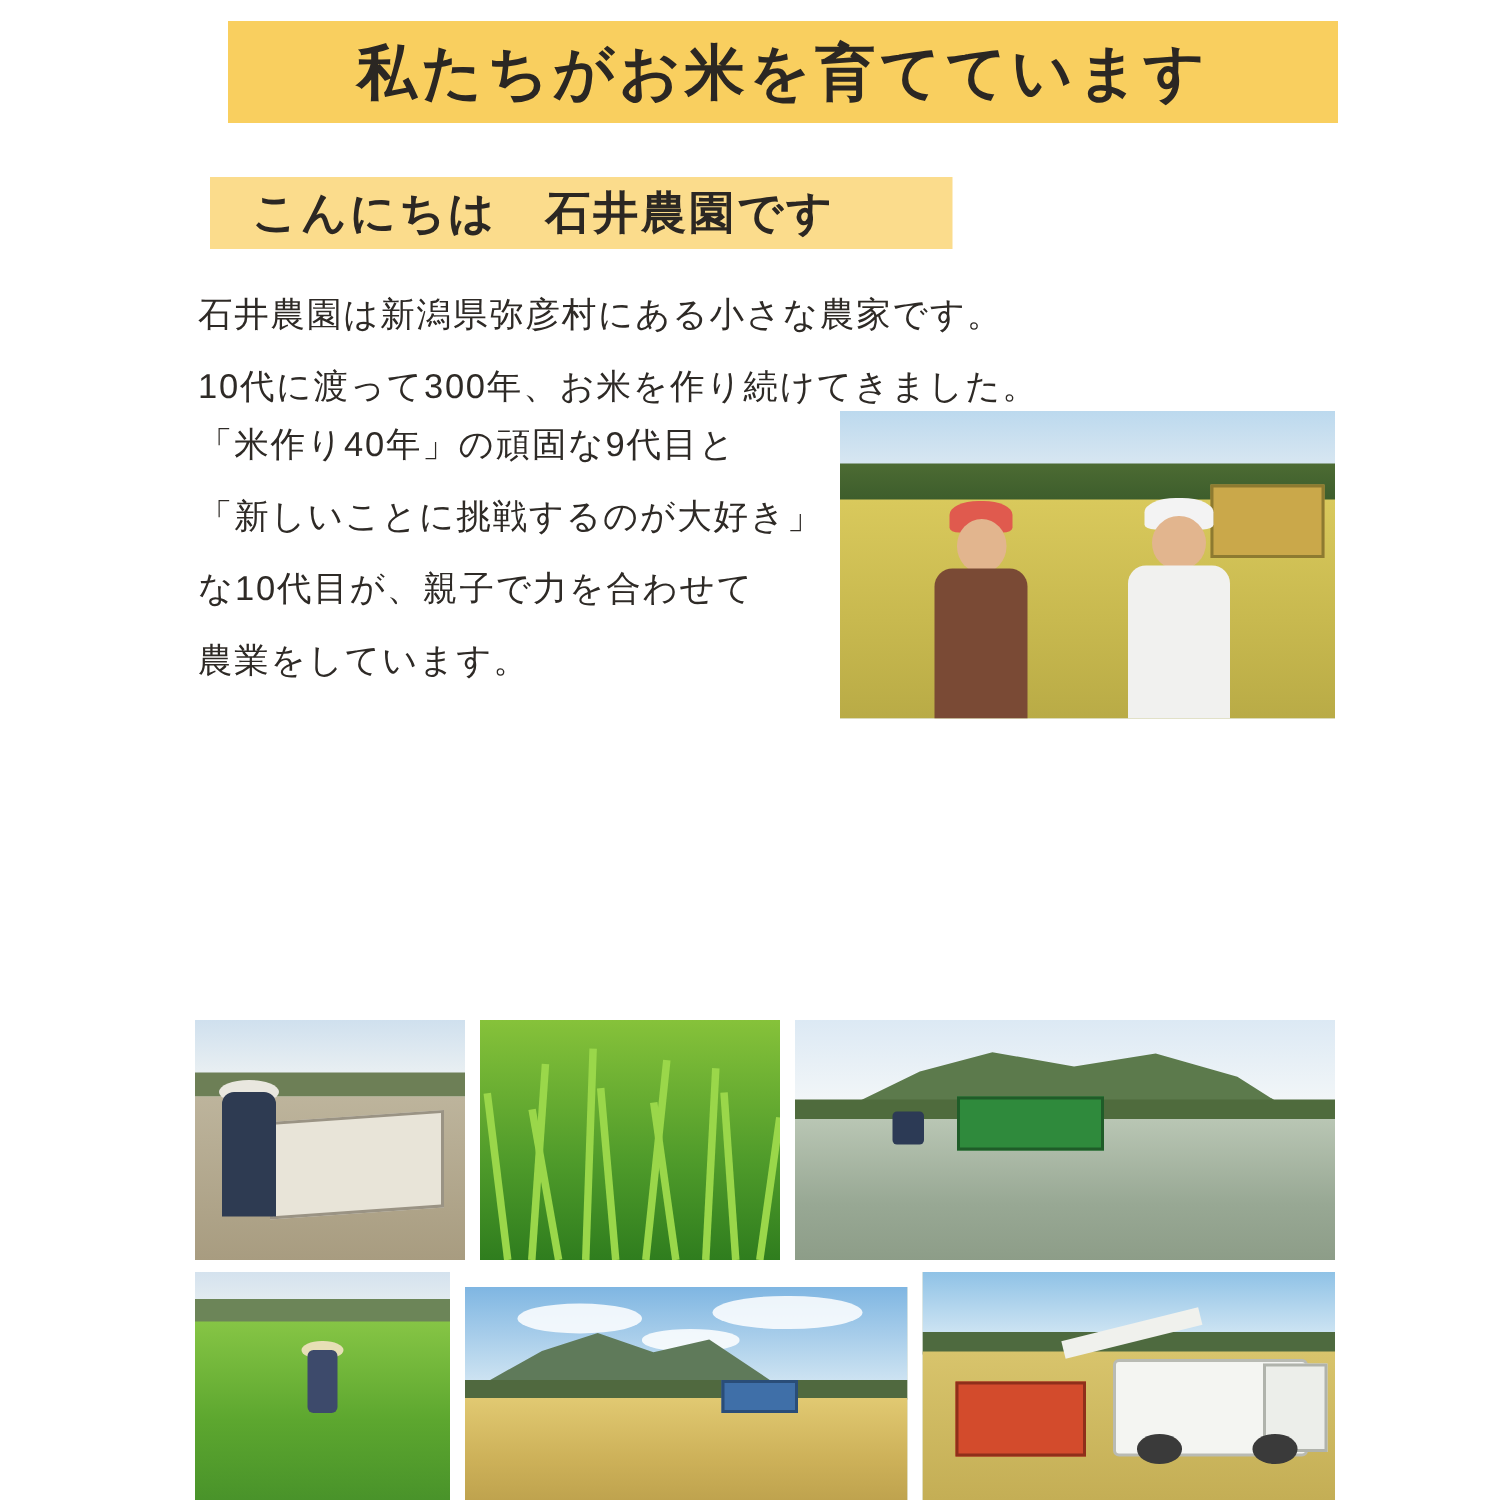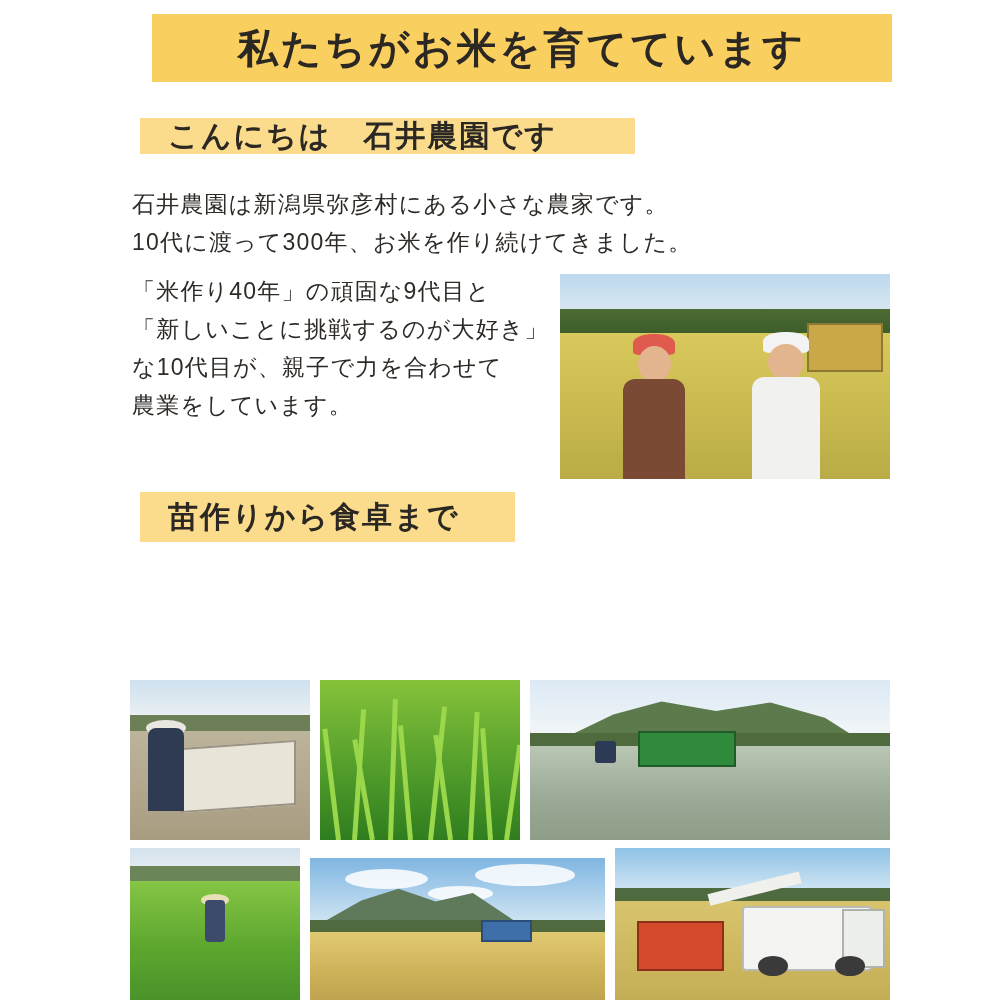--- a/index.html
+++ b/index.html
@@ -58,34 +58,34 @@
     font-weight: bold;
     letter-spacing: 2px;
     color: #2b2723;
     white-space: nowrap;
   }
 
   #heading-1 {
     left: 140px;
     top: 118px;
     width: 495px;
-    height: 36px;
+    height: 48px;
   }
   #heading-2 {
     left: 140px;
     top: 492px;
     width: 375px;
     height: 50px;
   }
 
   
   .body-text {
     position: absolute;
     font-size: 23px;
-    line-height: 38px;
+    line-height: 48px;
     letter-spacing: 1.2px;
     color: #2e2a26;
     white-space: pre-line;
   }
 
   #para-1 { left: 132px; top: 185px; width: 720px; }
   #para-2 { left: 132px; top: 272px; width: 420px; }
   #para-3 { left: 132px; top: 550px; width: 740px; }
 
   
@@ -261,23 +261,20 @@
         <div class="pp-body brown"></div>
       </div>
       <div class="person-b">
         <div class="pp-cap white"></div>
         <div class="pp-head"></div>
         <div class="pp-body white"></div>
       </div>
     </div>
   </div>
 
-  <div class="section-heading" id="heading-2">
-    <span class="heading-text">苗作りから食卓まで</span>
-  </div>
 
 
   <div class="photo" id="photo-g1">
     <div class="sky"></div>
     <div class="trees"></div>
     <div class="ground"></div>
     <div class="machine"></div>
     <div class="man-hat"></div>
     <div class="man"></div>
   </div>

